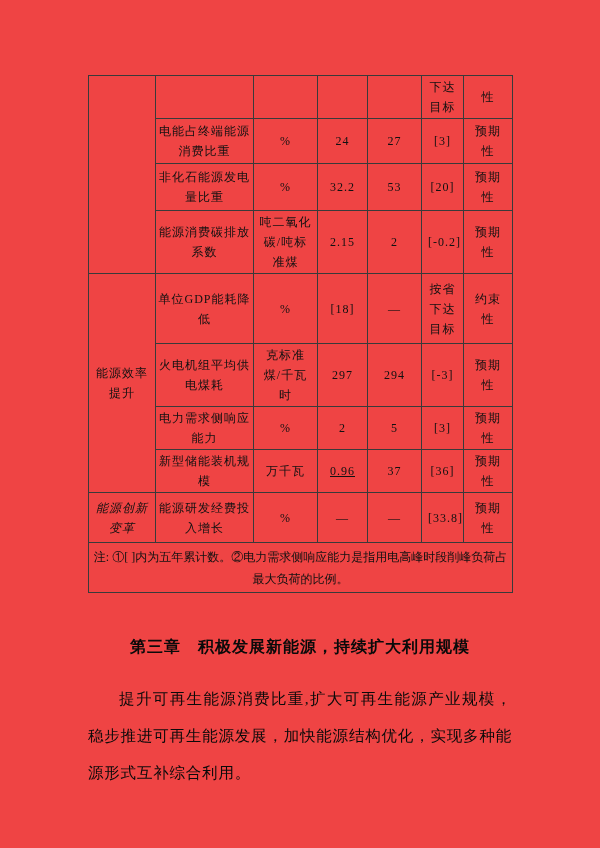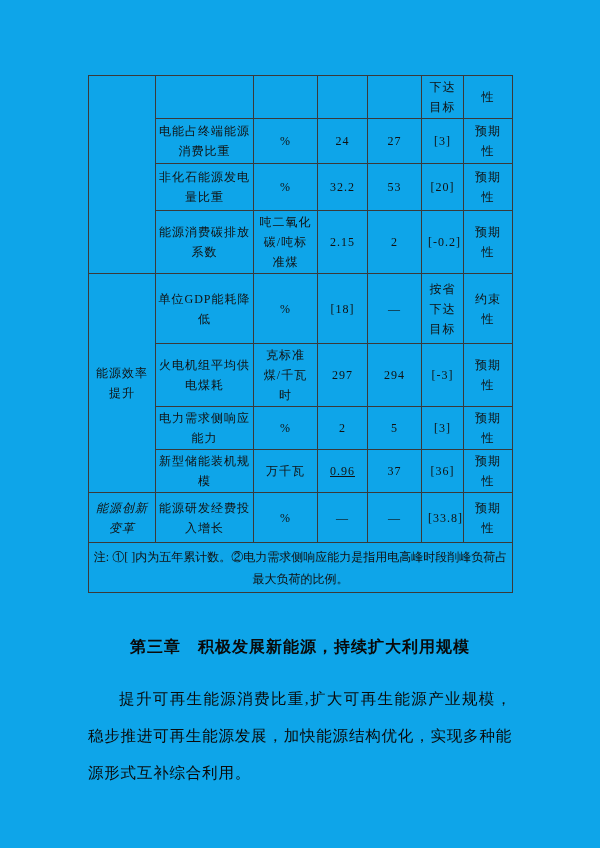--- a/index.html
+++ b/index.html
@@ -1,18 +1,18 @@
 <!DOCTYPE html>
 <html><head>
 <meta charset="utf-8">
 <style>
   html,body{margin:0;padding:0;}
   body{background:#e8e8e8;}
   .page{
-    width:600px;height:848px;background:#0ea5e9;margin:0 auto;
+    width:600px;height:848px;background:#ef4444;margin:0 auto;
     position:relative;box-sizing:border-box;
     font-family:"Liberation Serif","DejaVu Serif",serif;
     color:#111111;overflow:hidden;
   }
   .content{
     position:absolute;left:88px;top:75px;width:424px;
   }
   table.indicators{
     border-collapse:collapse;table-layout:fixed;width:424px;
     font-size:12px;line-height:20px;letter-spacing:1px;

